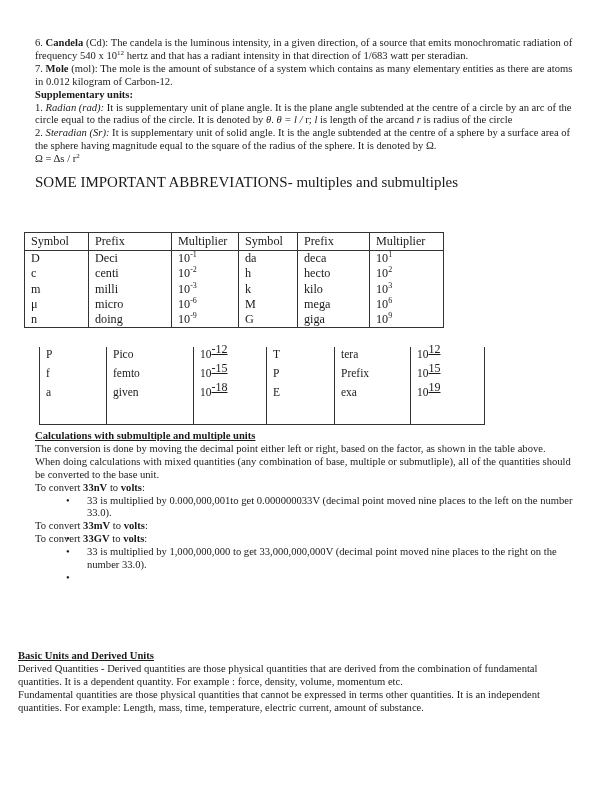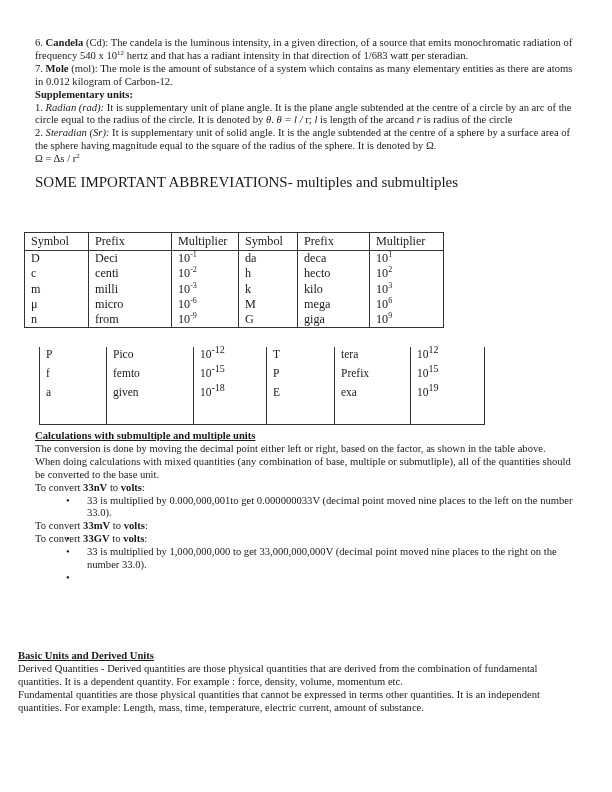--- a/index.html
+++ b/index.html
@@ -35,21 +35,21 @@
     
     .tbl2 {
       position: absolute; left: 39px; top: 347px;
       border-collapse: collapse; font-size: 11.5px; line-height: 15px;
     }
     .tbl2 td {
       border-left: 1px solid #333; border-right: 1px solid #333;
       padding: 0 0 0 6px; text-align: left; vertical-align: top; height: 19px;
     }
     .tbl2 tr.last td { border-bottom: 1px solid #333; height: 20px; }
-    .tbl2 sup { font-size: 10px; vertical-align: 5px; }
+    .tbl2 sup { font-size: 12px; vertical-align: 5px; text-decoration: underline; }
 
     .calc { position: absolute; left: 35px; top: 430px; width: 545px; }
     .bullets { margin: 0; padding-left: 0; list-style: none; }
     .bullets li { position: relative; padding-left: 52px; }
     .bullets li .dot { position: absolute; left: 31px; top: 0; }
     .basic { position: absolute; left: 18px; top: 650px; width: 545px; }
   </style>
 </head>
 <body>
 
@@ -108,21 +108,21 @@
   <tr>
     <td>μ</td>
     <td>micro</td>
     <td><span>10</span><sup>-6</sup></td>
     <td>M</td>
     <td>mega</td>
     <td><span>10</span><sup>6</sup></td>
   </tr>
   <tr class="last">
     <td>n</td>
-    <td>from</td>
+    <td>doing</td>
     <td><span>10</span><sup>-9</sup></td>
     <td>G</td>
     <td>giga</td>
     <td><span>10</span><sup>9</sup></td>
   </tr>
 </tbody>
   </table>
 
 <table class="tbl2">
   <colgroup>

